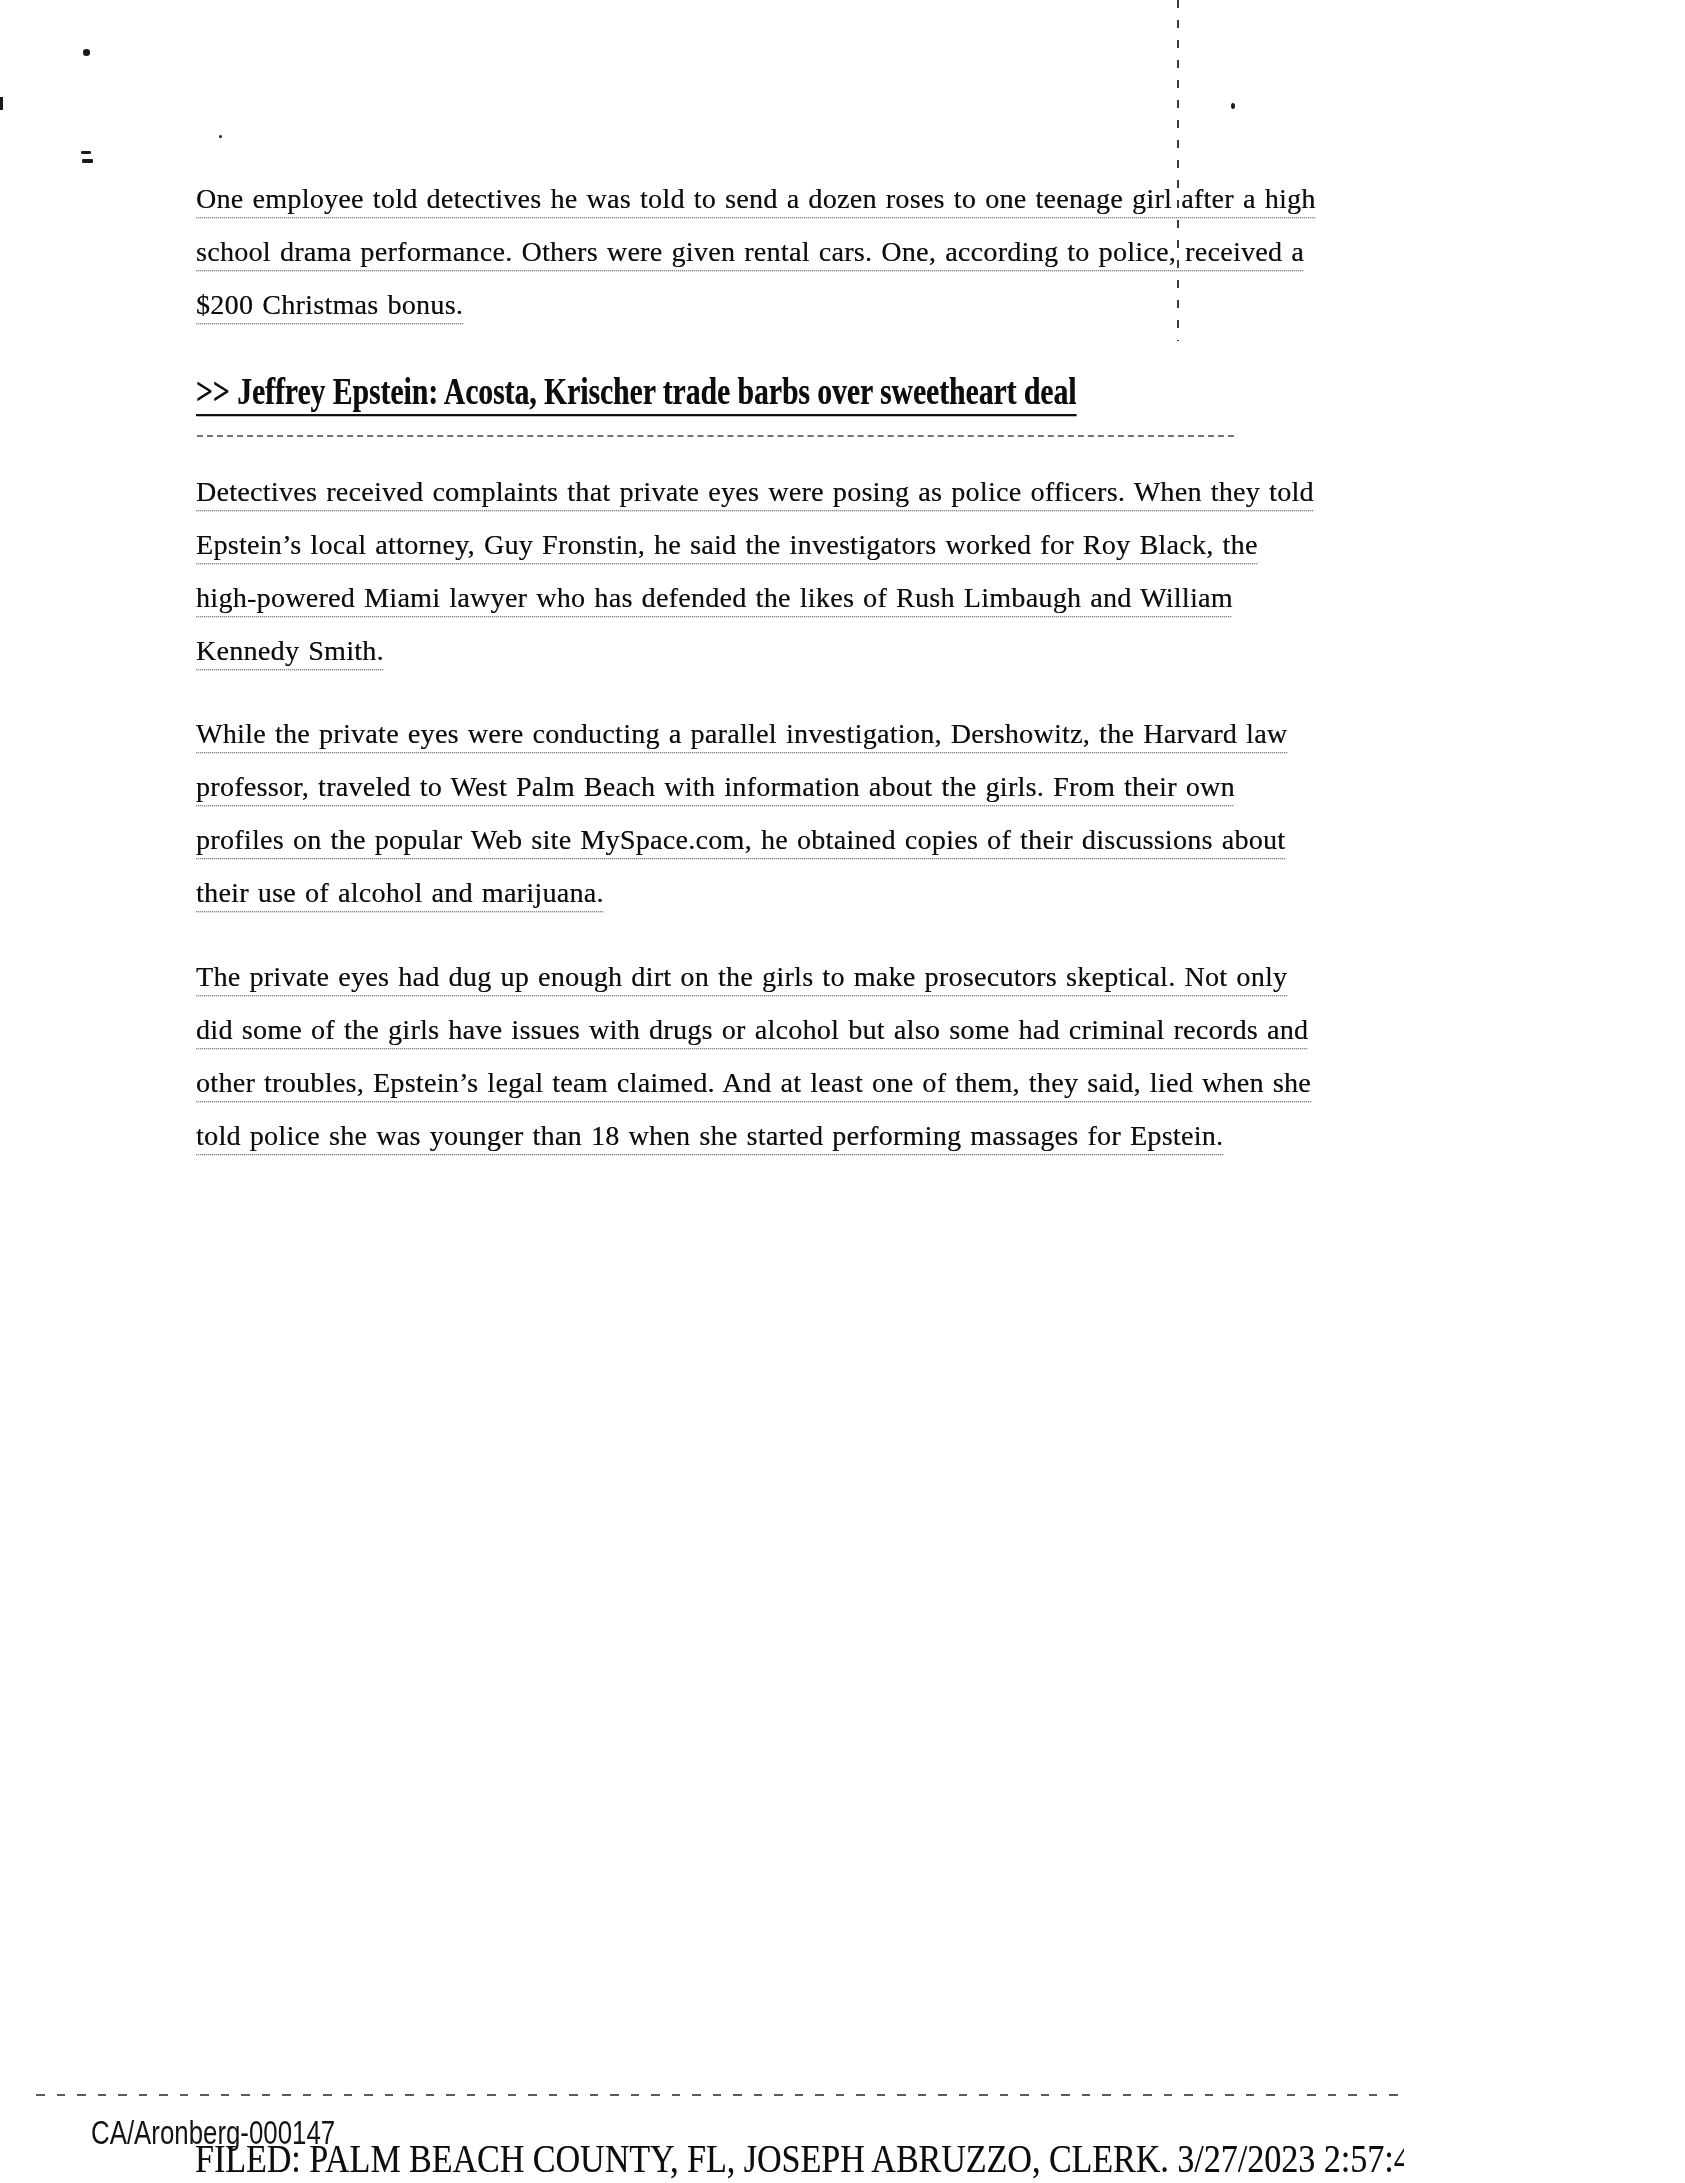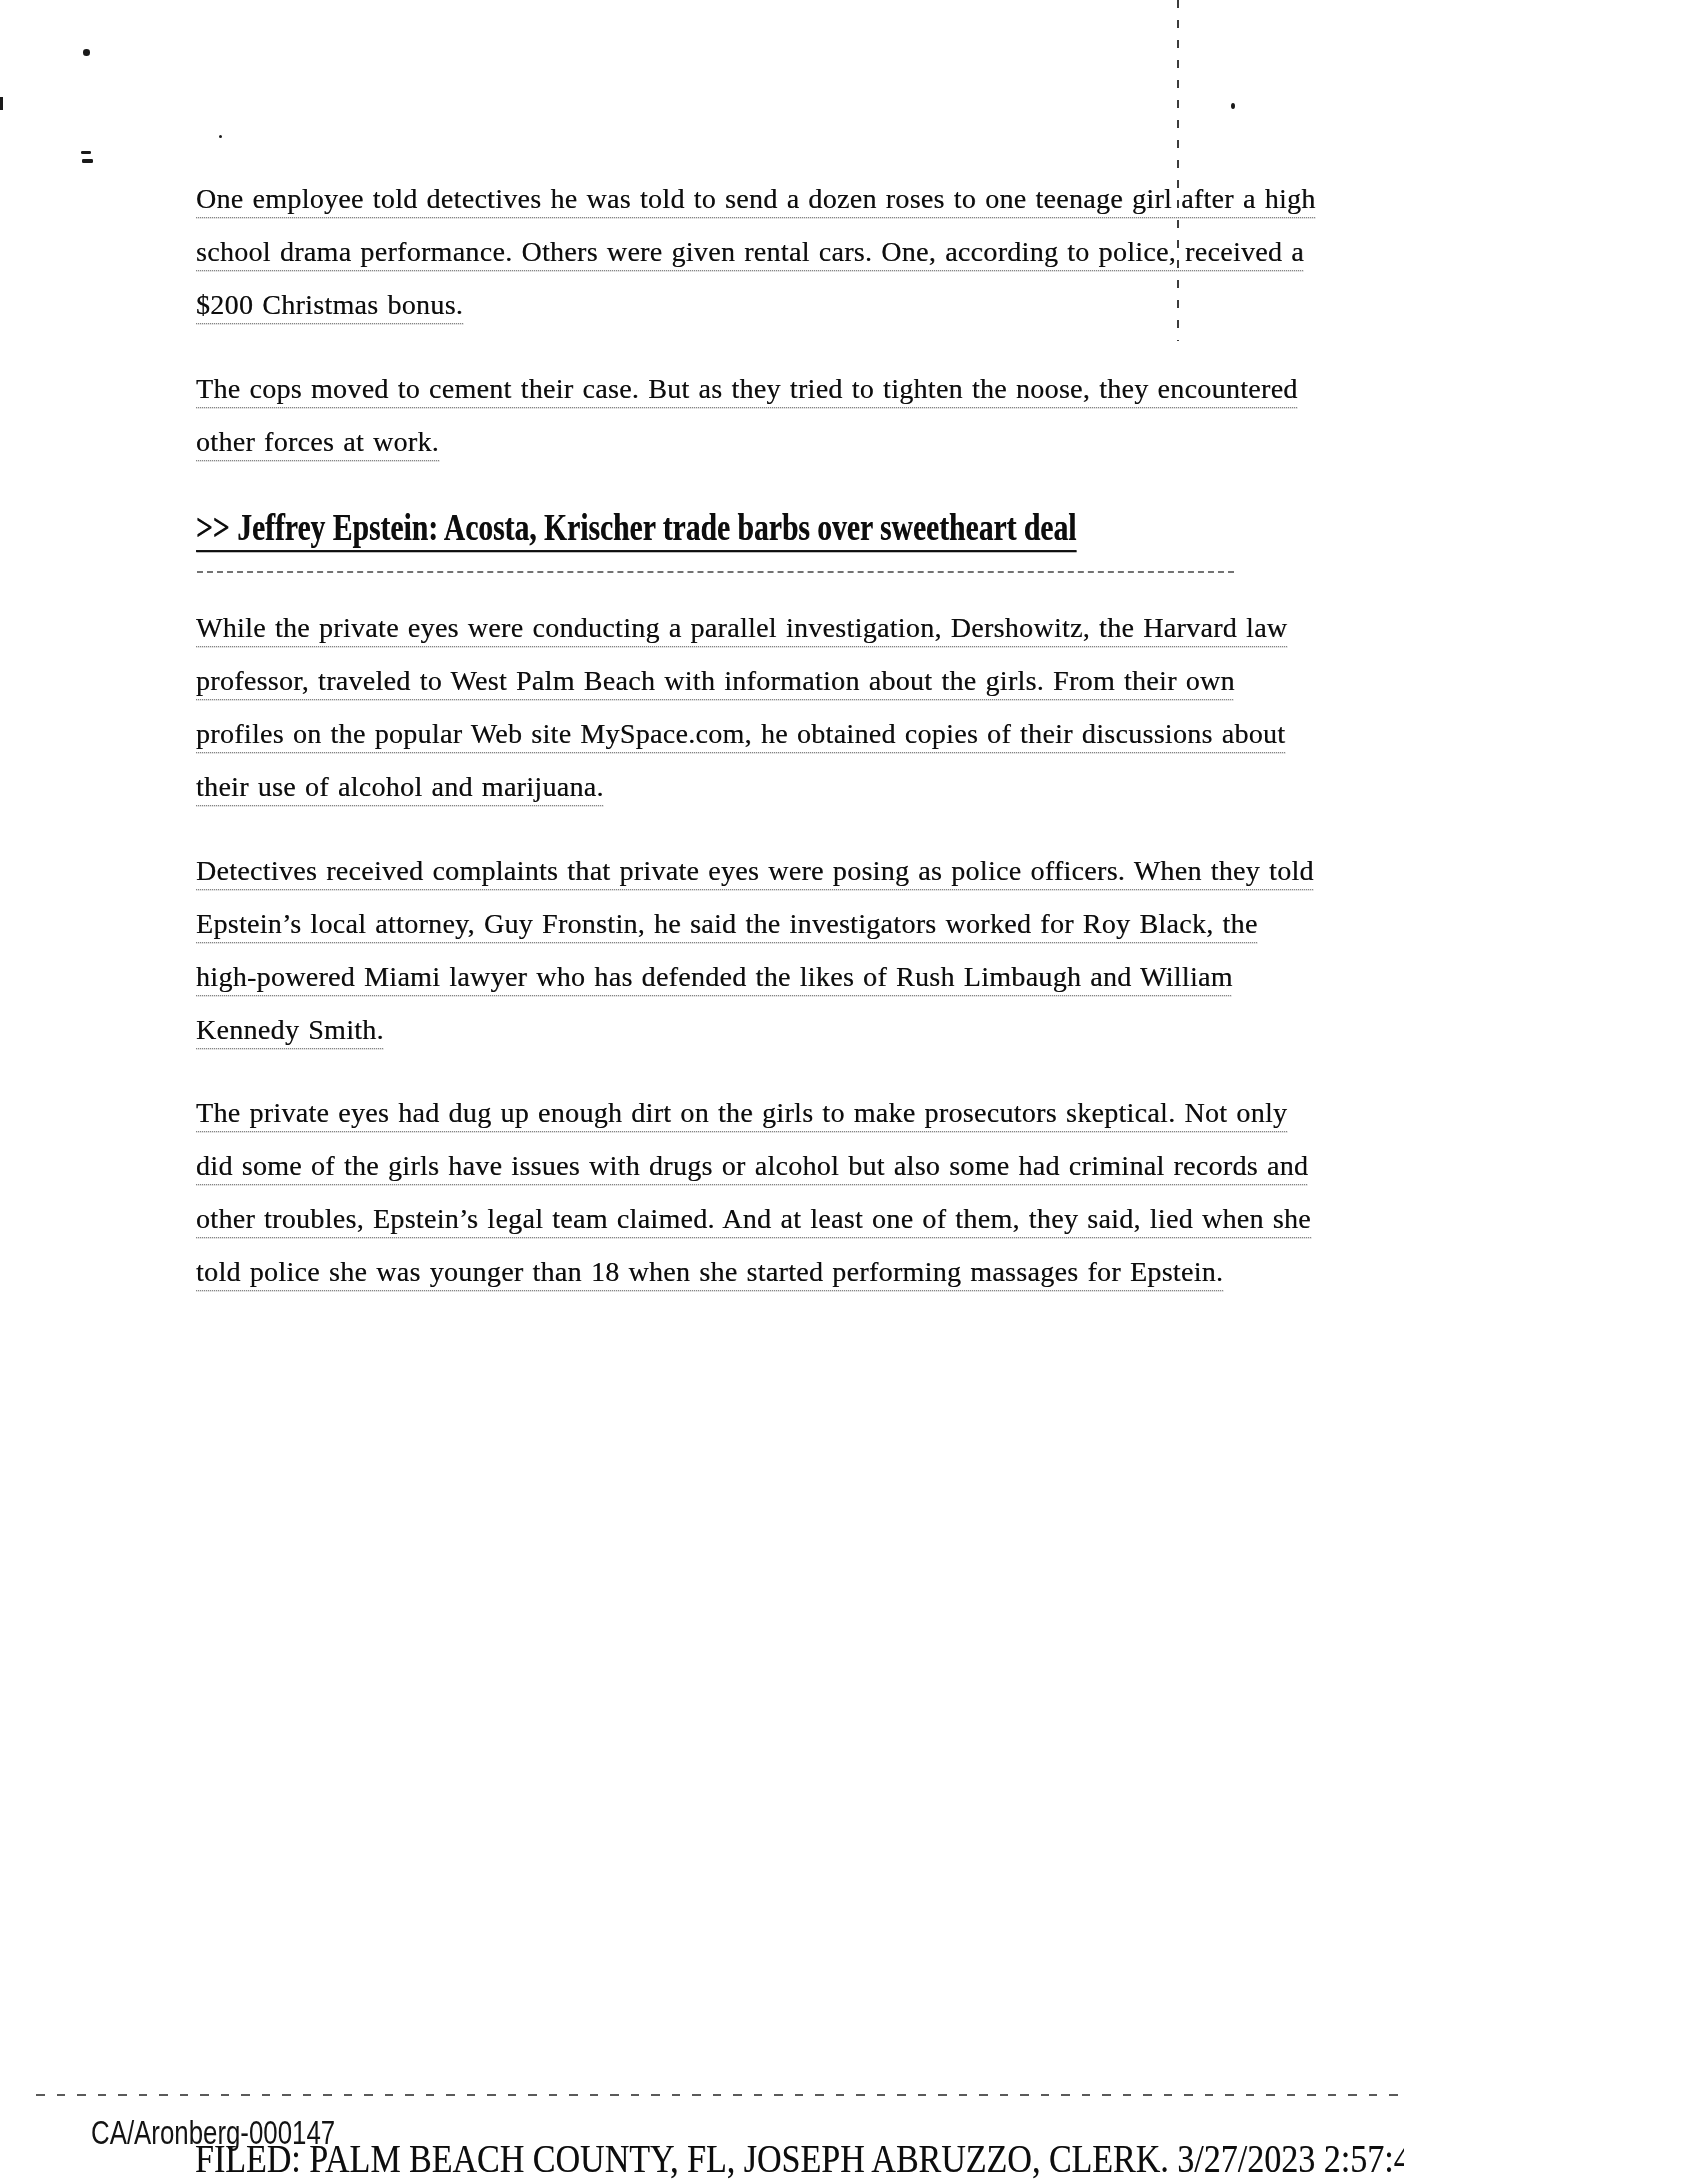--- a/index.html
+++ b/index.html
@@ -126,36 +126,34 @@
   <div class="speck s3"></div>
   <div class="speck s4"></div>
   <div class="speck s5"></div>
   <div class="speck s6"></div>
   <div class="speck s7"></div>
 
   <div class="content">
     <p class="body-para">One employee told detectives he was told to send a dozen roses to one teenage girl after a high
 school drama performance. Others were given rental cars. One, according to police, received a
 $200 Christmas bonus.</p>
-    <p class="body-para">The cops moved to cement their case. But as they tried to tighten the noose, they encountered
-other forces at work.</p>
 
     <p class="headline">
       <span class="headline-text">&gt;&gt; Jeffrey Epstein: Acosta, Krischer trade barbs over sweetheart deal</span>
       <span class="headline-underline2"></span>
     </p>
 
+    <p class="body-para">Detectives received complaints that private eyes were posing as police officers. When they told
+Epstein’s local attorney, Guy Fronstin, he said the investigators worked for Roy Black, the
+high-powered Miami lawyer who has defended the likes of Rush Limbaugh and William
+Kennedy Smith.</p>
     <p class="body-para">While the private eyes were conducting a parallel investigation, Dershowitz, the Harvard law
 professor, traveled to West Palm Beach with information about the girls. From their own
 profiles on the popular Web site MySpace.com, he obtained copies of their discussions about
 their use of alcohol and marijuana.</p>
-    <p class="body-para">Detectives received complaints that private eyes were posing as police officers. When they told
-Epstein’s local attorney, Guy Fronstin, he said the investigators worked for Roy Black, the
-high-powered Miami lawyer who has defended the likes of Rush Limbaugh and William
-Kennedy Smith.</p>
     <p class="body-para">The private eyes had dug up enough dirt on the girls to make prosecutors skeptical. Not only
 did some of the girls have issues with drugs or alcohol but also some had criminal records and
 other troubles, Epstein’s legal team claimed. And at least one of them, they said, lied when she
 told police she was younger than 18 when she started performing massages for Epstein.</p>
   </div>
 
   <div class="footer-line"></div>
   <div class="bates">CA/Aronberg-000147</div>
   <div class="filed">FILED: PALM BEACH COUNTY, FL, JOSEPH ABRUZZO, CLERK. 3/27/2023 2:57:43 PM</div>
 

